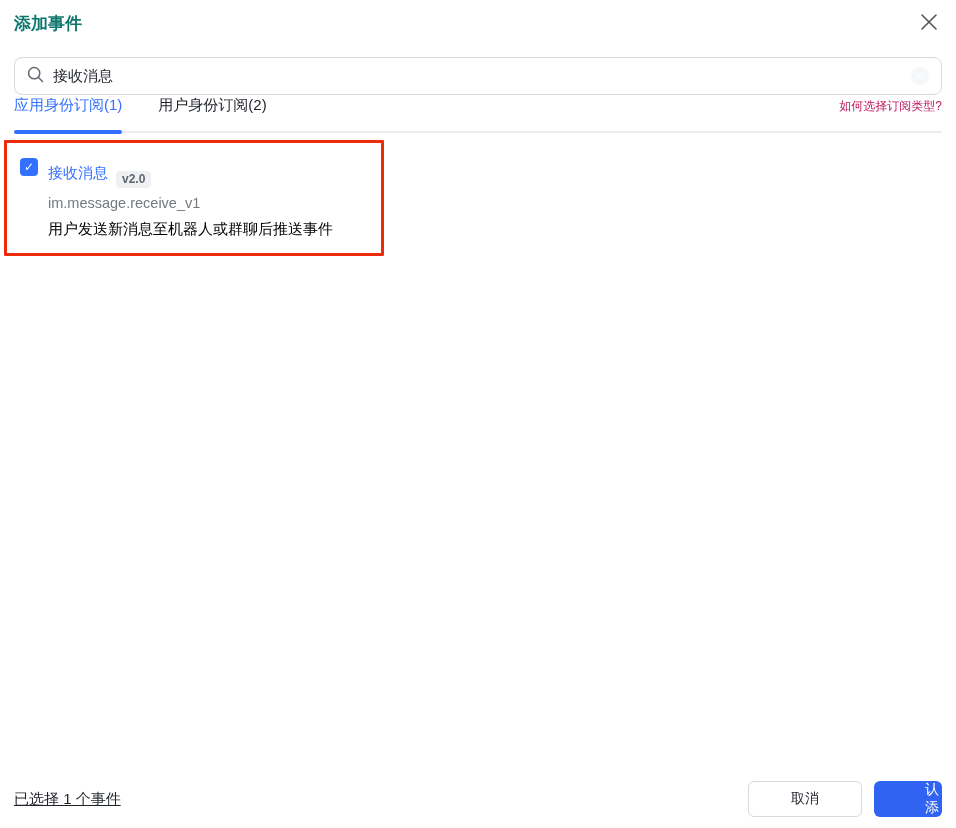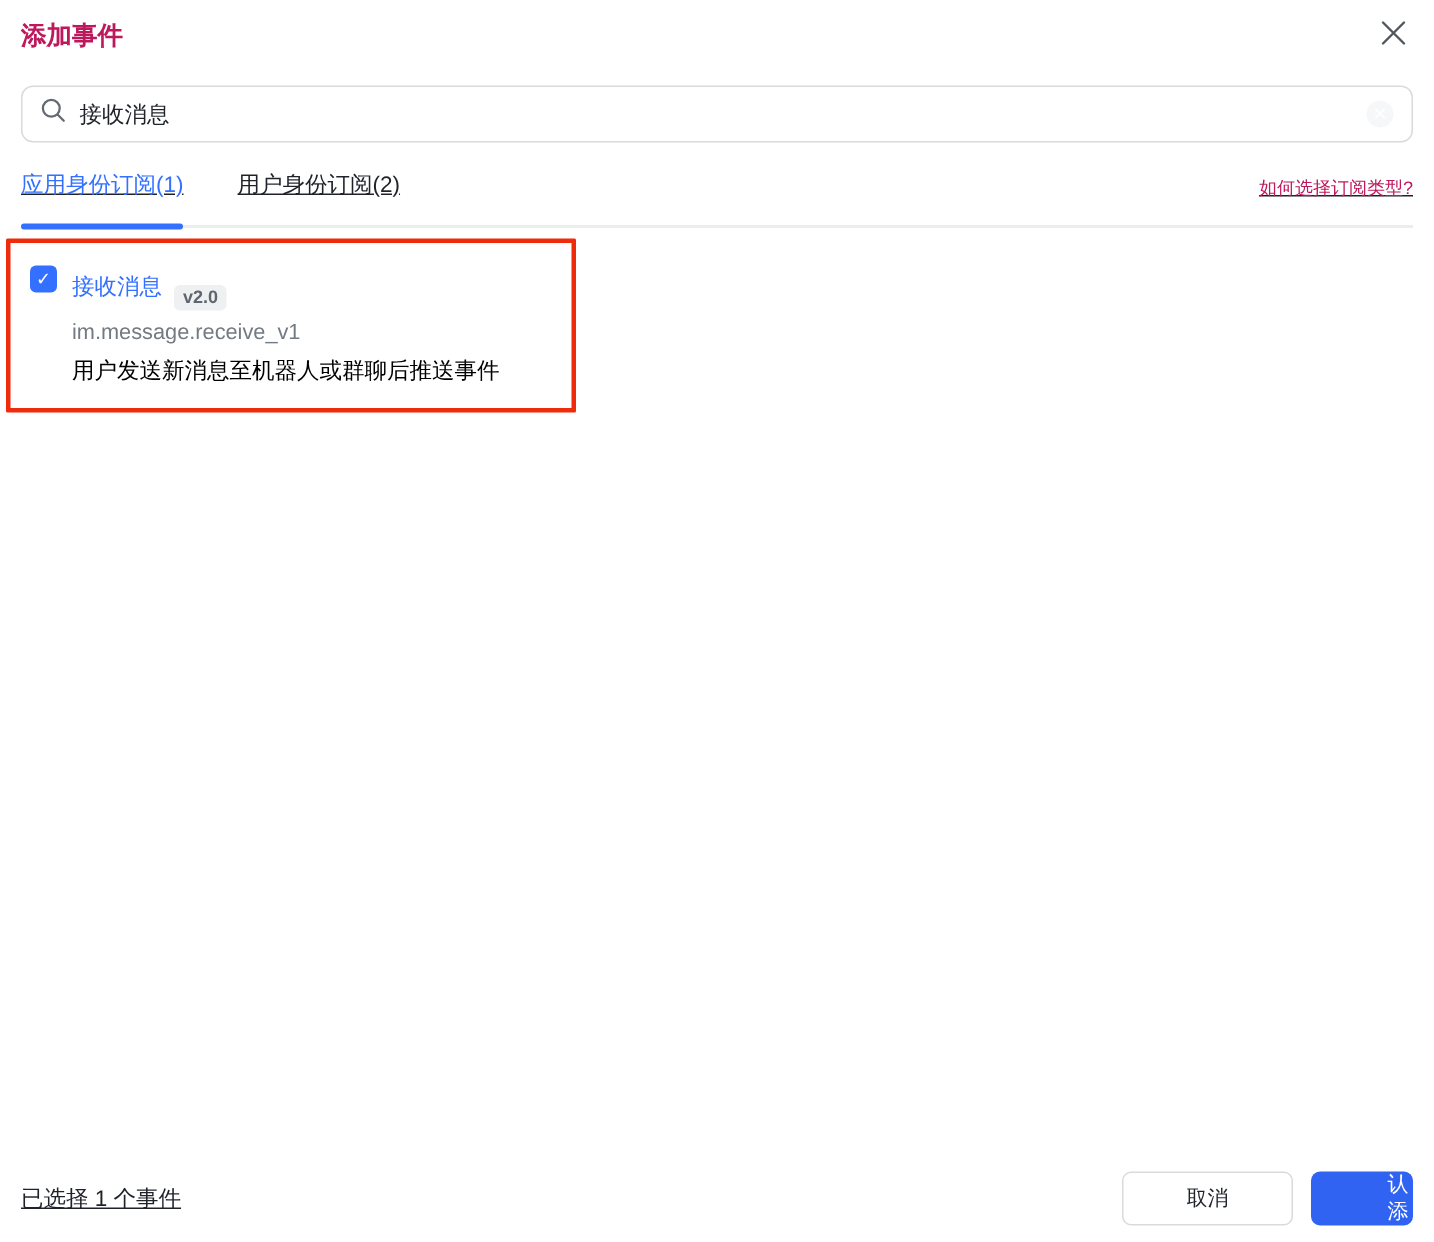--- a/index.html
+++ b/index.html
@@ -2,34 +2,34 @@
 <html><head>
 <meta charset="utf-8">
 <style>
   * { margin:0; padding:0; box-sizing:border-box; }
   html,body { width:956px; height:828px; background:#ffffff;
     font-family:"Liberation Sans","DejaVu Sans",sans-serif; color:#1f2329; }
   .dialog { display:flex; flex-direction:column; height:100%; padding:0 14px; }
 
   
   .header { display:flex; justify-content:space-between; align-items:flex-start; padding-top:13px; }
-  .title { font-size:17px; font-weight:700; color:#be185d; line-height:22px; }
+  .title { font-size:17px; font-weight:700; color:#0f766e; line-height:22px; }
   .close-btn { width:22px; height:22px; display:flex; align-items:center; justify-content:center; cursor:pointer; margin-right:2px; }
 
   
   .search-box { margin-top:22px; height:38px; border:1px solid #d8dadd; border-radius:8px;
     display:flex; align-items:center; padding:0 12px; gap:9px; background:#fff; }
   .search-box input { flex:1; border:none; outline:none; font-size:15px; color:#1f2329;
     font-family:inherit; background:transparent; }
   .clear-btn { width:18px; height:18px; border-radius:50%; background:#eceef0; color:#ffffff;
     display:flex; align-items:center; justify-content:center; font-size:12px; line-height:1;
     opacity:.45; cursor:pointer; }
 
   
-  .tabs-row { margin-top:19px; display:flex; align-items:flex-end; border-bottom:2px solid #ebedef;text-decoration:underline; }
+  .tabs-row { display:flex; align-items:flex-end; border-bottom:2px solid #ebedef; }
   .tab { font-size:15px; line-height:20px; padding-bottom:16px; position:relative; cursor:pointer; color:#1f2329; }
   .tab + .tab { margin-left:36px; }
   .tab.active { color:#3370ff; font-weight:500; }
   .tab.active .tab-underline { position:absolute; left:0; right:0; bottom:-3px; height:4px;
     border-radius:2px; background:#3370ff; }
   .help-link { margin-left:auto; font-size:12px; color:#be185d; padding-bottom:16px; cursor:pointer; text-decoration:none; }
 
   
   .list { padding-top:7px; }
   .annotation-box { border:3px solid #ee2c0c; width:380px; margin-left:-10px; border-radius:1px; }

